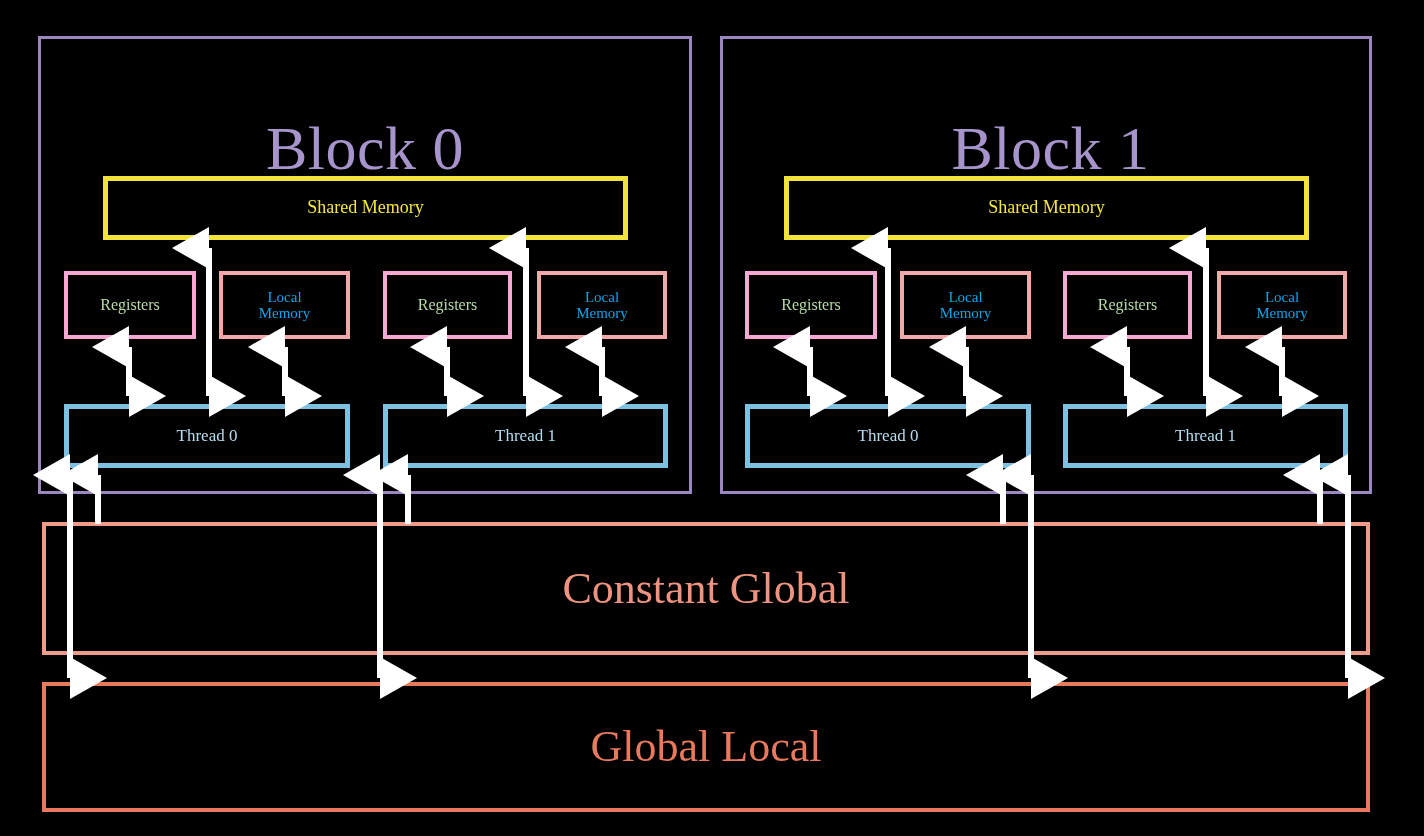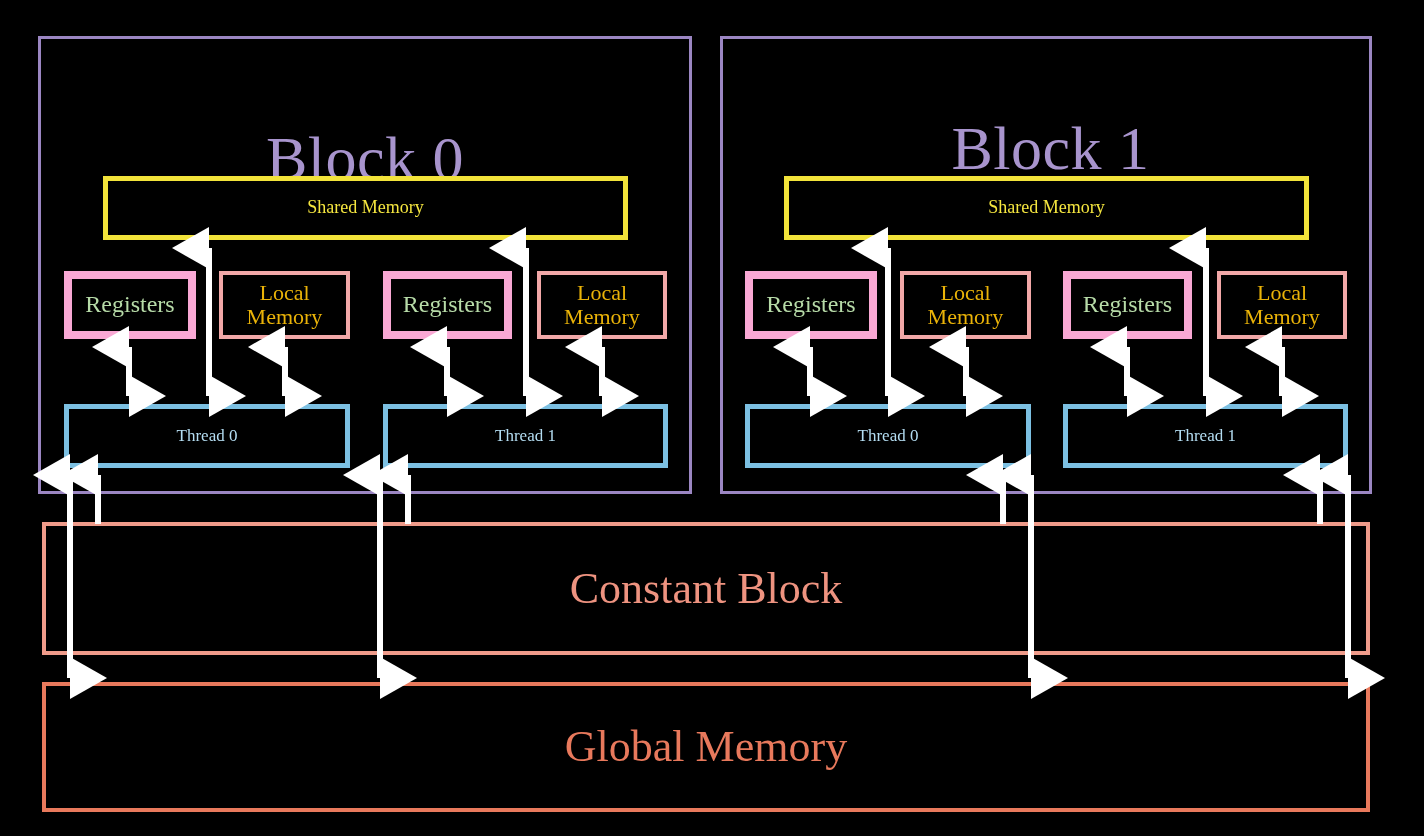--- a/index.html
+++ b/index.html
@@ -42,29 +42,29 @@
     left: 0; right: 0;
   }
   
   .shared {
     border: 5px solid #f2e33a;
     color: #f5e63f;
     font-size: 18px;
   }
   
   .registers {
-    border: 8px solid #f9a8d4;
+    border: 4px solid #f9a8d4;
     color: #b7dba8;
-    font-size: 24px;
+    font-size: 16px;
   }
   
   .localmem {
     border: 4px solid #f2a8a8;
-    color: #eab308;
-    font-size: 22px;
+    color: #0ea5e9;
+    font-size: 15px;
   }
   
   .thread {
     border: 5px solid #7cc0e2;
     color: #b4ddf2;
     font-size: 17px;
   }
   
   .constmem {
     border: 4px solid #ef9b8a;
@@ -93,21 +93,21 @@
   .arrow-head {
     fill: #ffffff;
   }
 </style>
 </head>
 <body>
 
 <div id="stage">
 
   <div class="box block" style="left:38px; top:36px; width:654px; height:458px;">
-    <div class="block-title" style="top:76px;margin-top:10px;">Block 0</div>
+    <div class="block-title" style="top:76px;">Block 0</div>
   </div>
 
   <div class="box shared" style="left:103px; top:176px; width:525px; height:64px;">Shared Memory</div>
 
   <div class="box registers" style="left:64px; top:271px; width:132px; height:68px;">Registers</div>
 
   <div class="box localmem" style="left:219px; top:271px; width:131px; height:68px; flex-direction:column;">
     <span>Local</span>
     <span>Memory</span>
   </div>
@@ -140,23 +140,23 @@
 
   <div class="box registers" style="left:1063px; top:271px; width:129px; height:68px;">Registers</div>
 
   <div class="box localmem" style="left:1217px; top:271px; width:130px; height:68px; flex-direction:column;">
     <span>Local</span>
     <span>Memory</span>
   </div>
 
   <div class="box thread" style="left:1063px; top:404px; width:285px; height:64px;">Thread 1</div>
 
-  <div class="box constmem" style="left:42px; top:522px; width:1328px; height:133px;">Constant Block</div>
-
-  <div class="box globalmem" style="left:42px; top:682px; width:1328px; height:130px;">Global Memory</div>
+  <div class="box constmem" style="left:42px; top:522px; width:1328px; height:133px;">Constant Global</div>
+
+  <div class="box globalmem" style="left:42px; top:682px; width:1328px; height:130px;">Global Local</div>
 
   <svg id="arrows" viewBox="0 0 1424 836" xmlns="http://www.w3.org/2000/svg">
     <defs>
       <marker id="ah-up" markerWidth="7" markerHeight="7" refX="3.5" refY="6.2" orient="auto-start-reverse" markerUnits="strokeWidth">
         <path d="M0,6.2 L3.5,0 L7,6.2 Z" class="arrow-head"></path>
       </marker>
     </defs>
 
     <g>
       <line class="arrow-line" x1="209" y1="248" x2="209" y2="396" marker-start="url(#ah-up)" marker-end="url(#ah-up)"></line>

